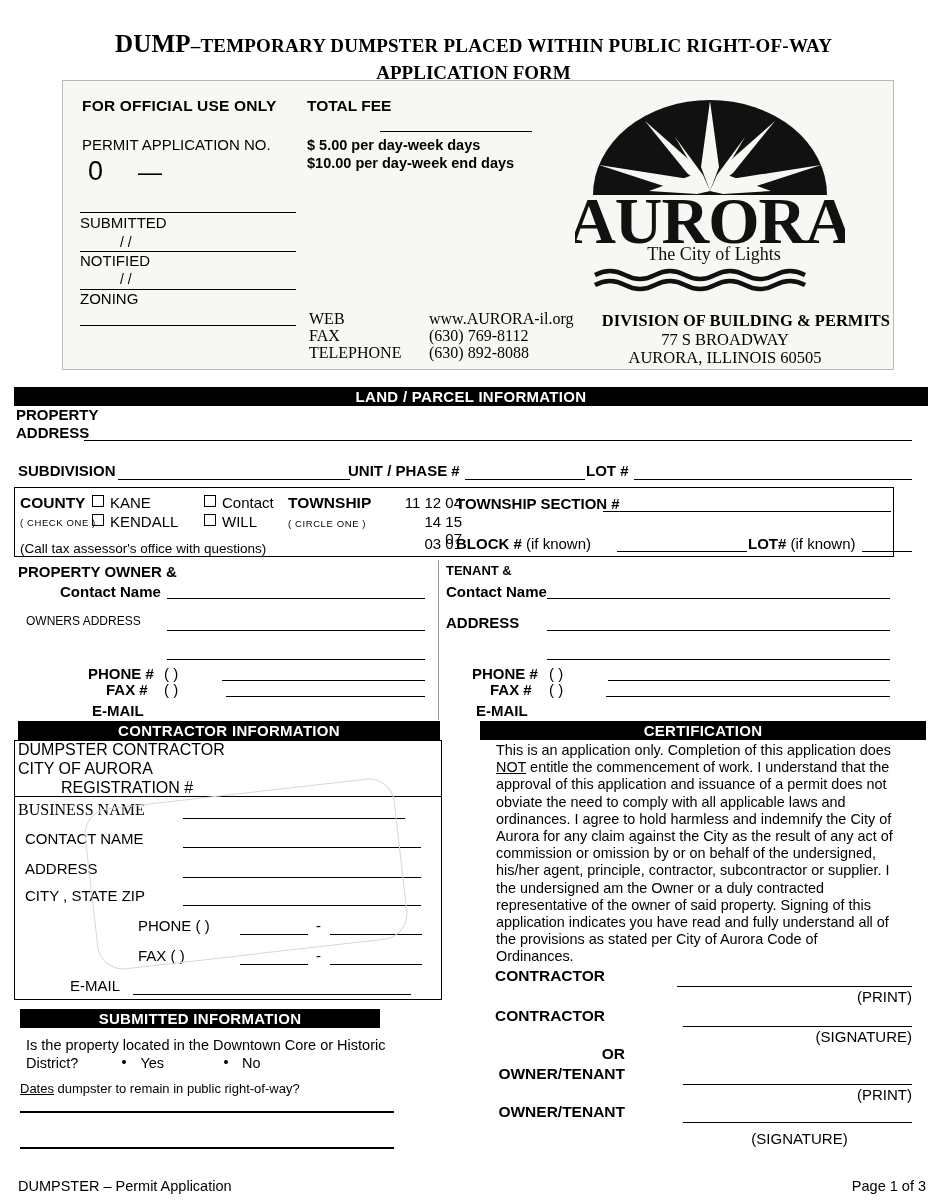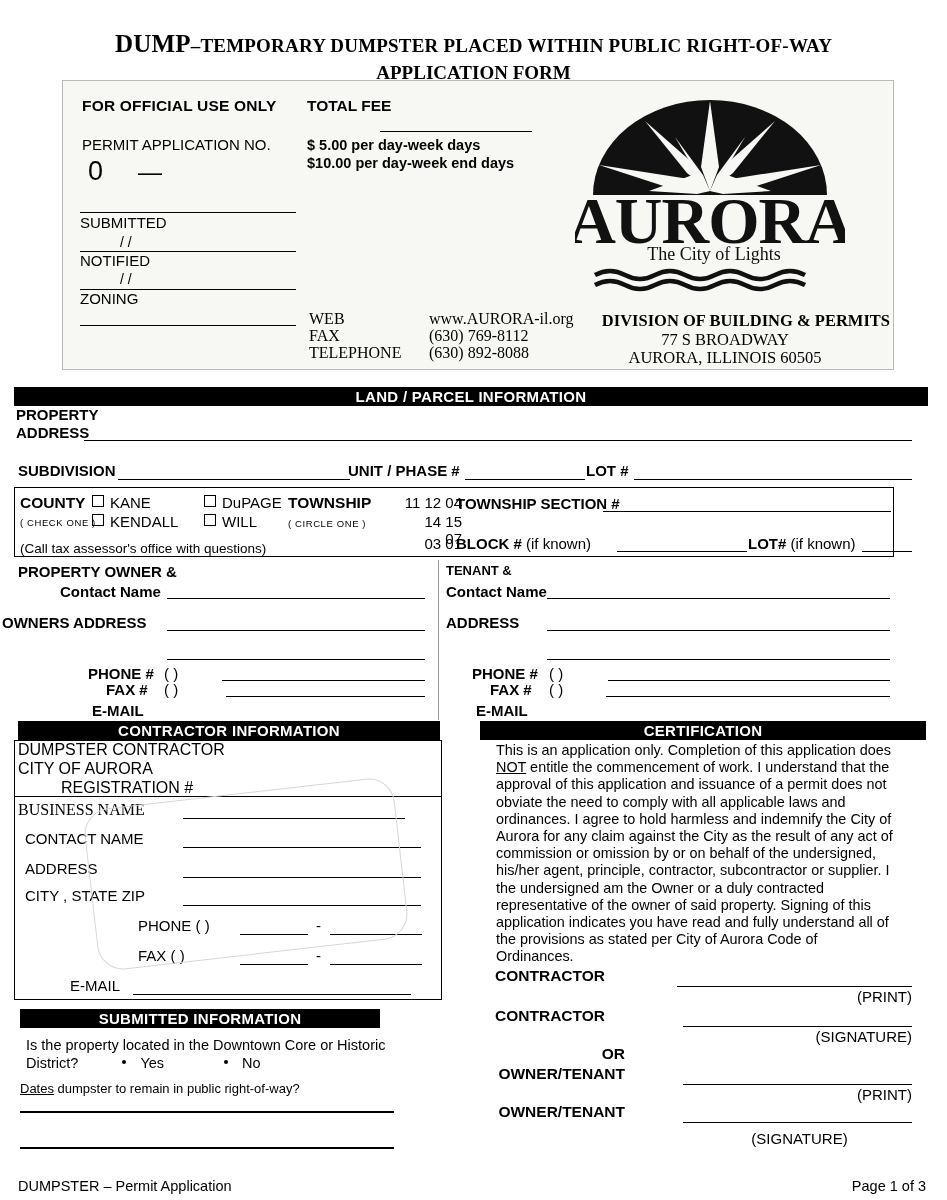--- a/index.html
+++ b/index.html
@@ -97,21 +97,21 @@
   #l-block{left:617px;top:551px;width:130px;}
   #lotk-label{left:748px;top:535px;font-size:15px;font-weight:bold;}
   #l-lotk{left:862px;top:551px;width:50px;}
 
   
   #divider-vert{left:438px;top:560px;width:0;height:160px;border-left:1px solid #9a9a9a;}
 
   #owner-title{left:18px;top:563px;font-size:15px;font-weight:bold;}
   #owner-contact-label{left:60px;top:583px;font-size:15px;font-weight:bold;}
   #l-ownercontact{left:167px;top:598px;width:258px;}
-  #owner-address-label{left:2px;top:614px;font-size:15px;font-weight:bold;}
+  #owner-address-label{left:26px;top:614px;font-size:12px;font-weight:normal;}
   #l-owneraddr1{left:167px;top:630px;width:258px;}
   #l-owneraddr2{left:167px;top:659px;width:258px;}
   #owner-phone-label{left:88px;top:665px;font-size:15px;font-weight:bold;}
   #owner-phone-paren{left:164px;top:665px;font-size:15px;}
   #l-ownerphone{left:222px;top:680px;width:203px;}
   #owner-fax-label{left:106px;top:681px;font-size:15px;font-weight:bold;}
   #owner-fax-paren{left:164px;top:681px;font-size:15px;}
   #l-ownerfax{left:226px;top:696px;width:199px;}
   #owner-email-label{left:92px;top:702px;font-size:15px;font-weight:bold;}
 
@@ -273,21 +273,21 @@
   <div class="abs" id="lot-label">LOT #</div>
   <div class="abs line" id="l-lot"></div>
 
   <div class="abs" id="county-box"></div>
   <div class="abs" id="county-label">COUNTY</div>
   <div class="abs" id="county-checkone">( CHECK ONE )</div>
   <div class="abs" id="county-note">(Call tax assessor's office with questions)</div>
 
   <div class="abs" id="cb-kane"><span class="cbx"></span><span>KANE</span></div>
   <div class="abs" id="cb-kendall"><span class="cbx"></span><span>KENDALL</span></div>
-  <div class="abs" id="cb-dupage"><span class="cbx"></span><span>DuPAGE</span></div>
+  <div class="abs" id="cb-dupage"><span class="cbx"></span><span>Contact</span></div>
   <div class="abs" id="cb-will"><span class="cbx"></span><span>WILL</span></div>
 
   <div class="abs" id="township-label">TOWNSHIP</div>
   <div class="abs" id="township-circleone">( CIRCLE ONE )</div>
   <div class="abs" id="twp-r1">11  12  04</div>
   <div class="abs" id="twp-r2">14  15  07</div>
   <div class="abs" id="twp-r3">03  01</div>
 
   <div class="abs" id="twpsec-label">TOWNSHIP SECTION  #</div>
   <div class="abs line" id="l-twpsec"></div>

